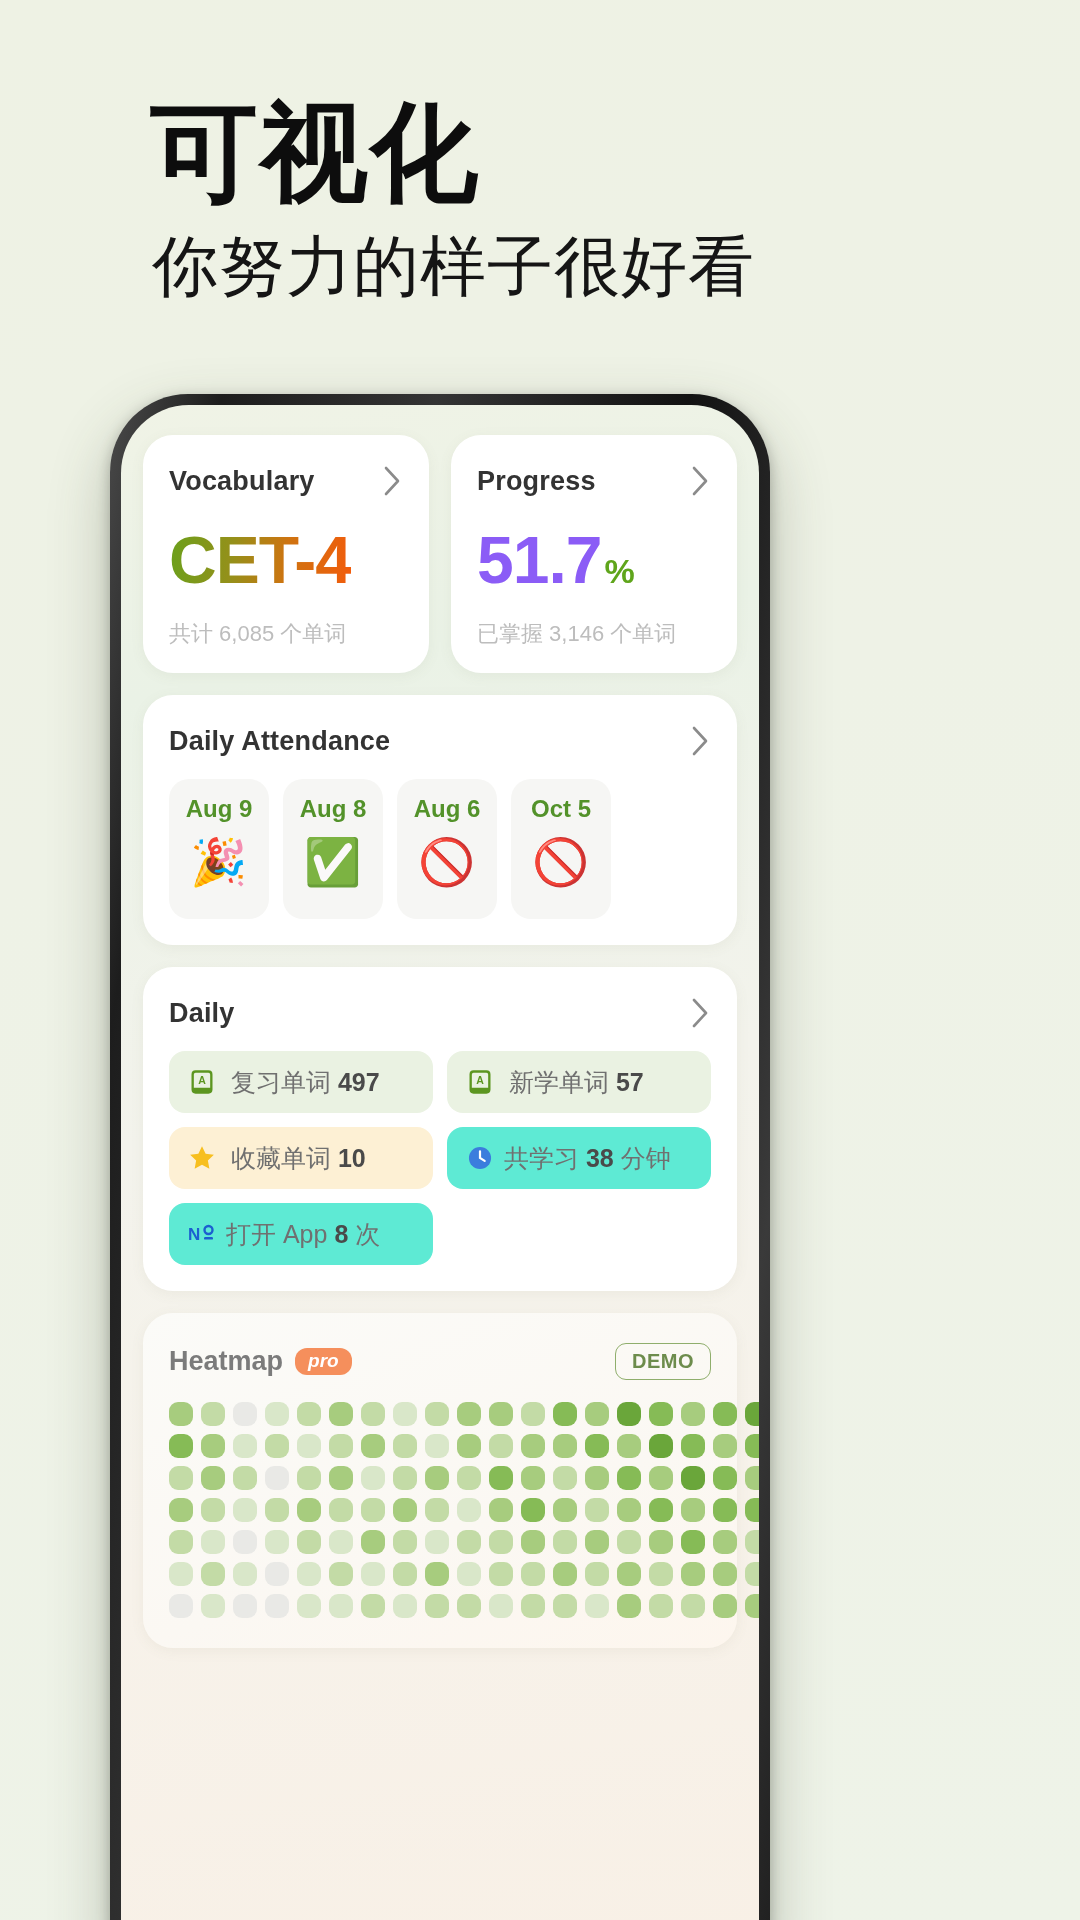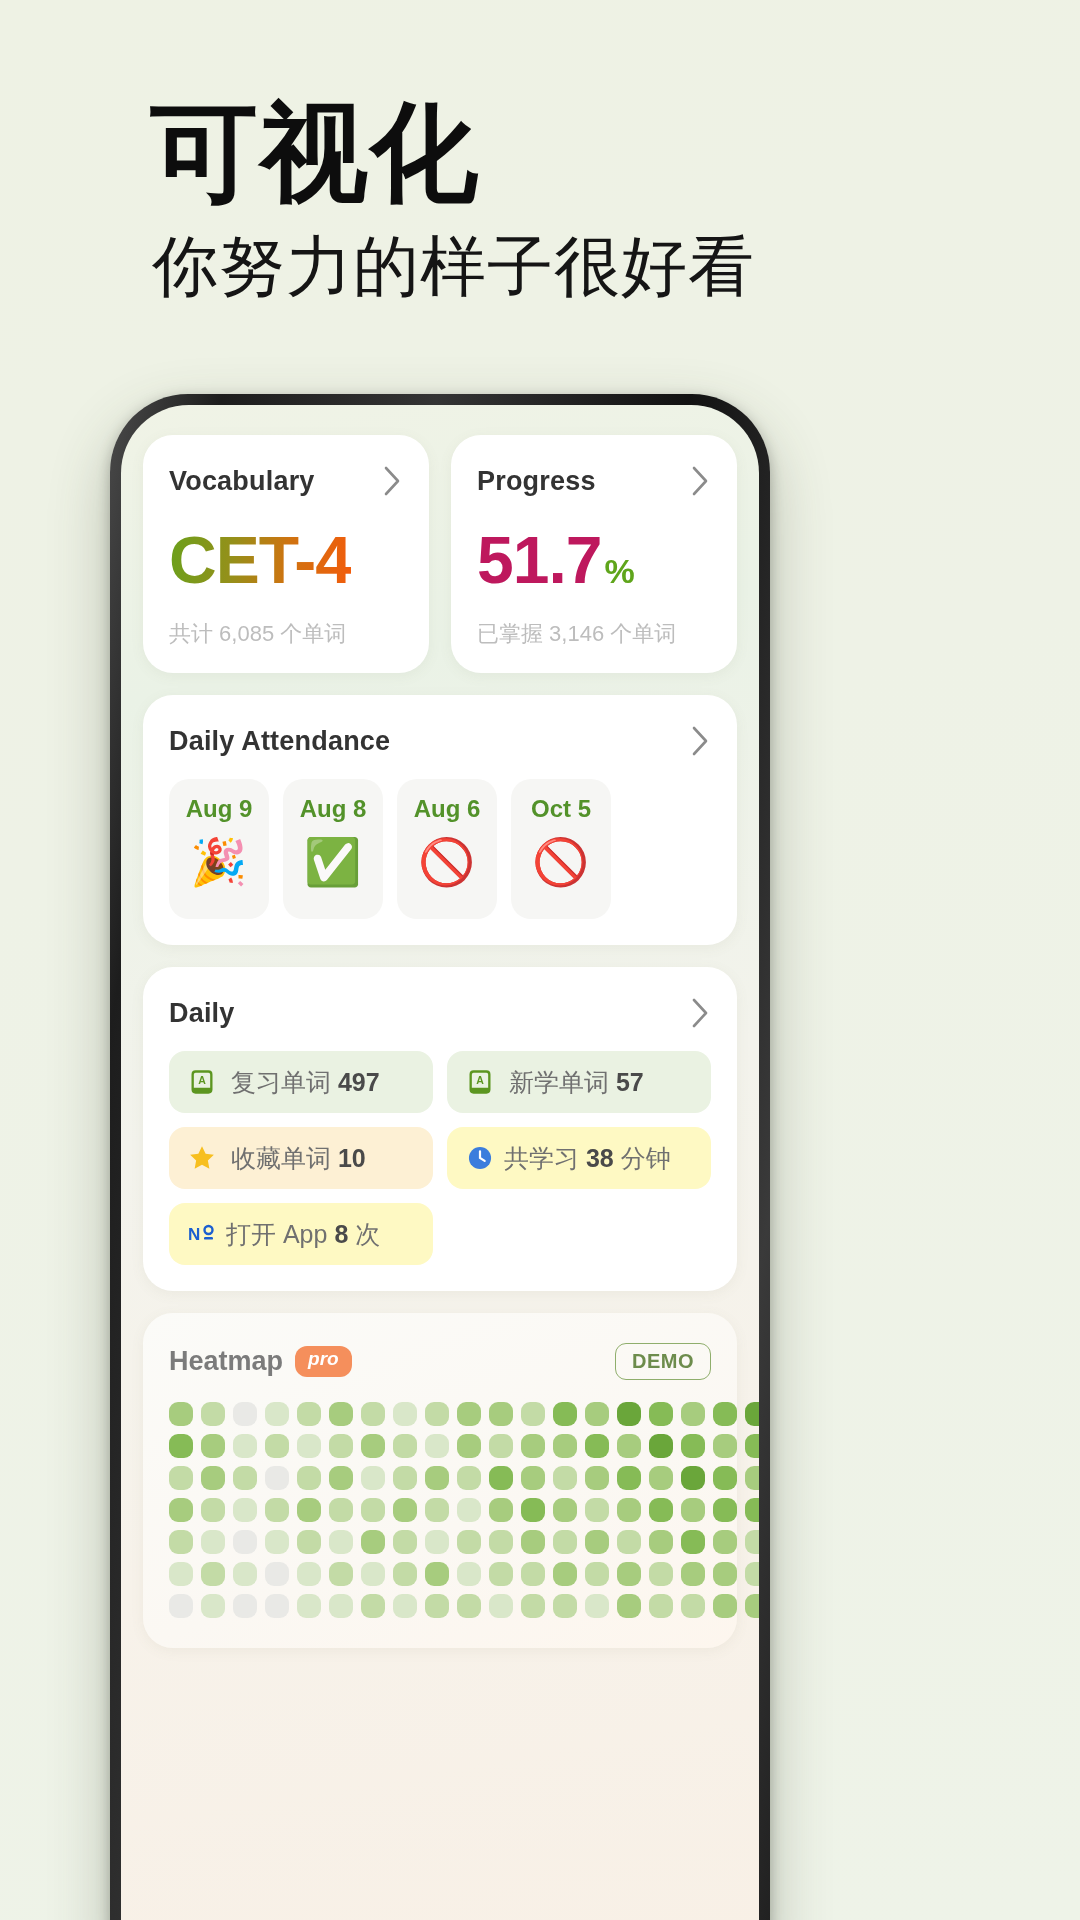--- a/index.html
+++ b/index.html
@@ -49,21 +49,21 @@
   .stat-card{flex:1;padding:30px 26px 24px 26px;min-height:238px;display:flex;flex-direction:column;}
   .big{
     font-size:66px;font-weight:800;line-height:1;margin-top:30px;letter-spacing:-1px;
   }
   .grad-cet{
     background:linear-gradient(95deg,#6aa01c 0%,#95901a 35%,#cf7310 65%,#f25c0c 100%);
     -webkit-background-clip:text;background-clip:text;color:transparent;
     display:inline-block;
     text-align:center;
   }
-  .pct-num{color:#be185d;font-weight:800;}
+  .pct-num{color:#8b5cf6;font-weight:800;}
   .pct-sym{color:#5fa51b;font-weight:700;font-size:34px;margin-left:3px;}
   .sub-note{margin-top:auto;font-size:22px;color:#bdbdbd;}
 
   .wide-card{padding:30px 26px 26px 26px;border-radius:30px;background:#fff;
     box-shadow:0 3px 14px rgba(110,120,90,.07);margin-top:22px;}
 
   .days{display:flex;gap:14px;margin-top:22px;}
   .day{
     width:100px;flex:0 0 100px;height:140px;background:#f6f6f4;border-radius:20px;
     display:flex;flex-direction:column;align-items:center;justify-content:flex-start;padding-top:16px;box-sizing:border-box;
@@ -75,29 +75,29 @@
   .chip{
     width:calc(50% - 7px);box-sizing:border-box;height:62px;border-radius:16px;
     display:flex;align-items:center;padding:0 18px;gap:14px;
   }
   .chip-ico{width:30px;height:30px;flex:0 0 30px;display:flex;align-items:center;justify-content:center;}
   .chip-txt{font-size:25px;color:#707070;white-space:nowrap;}
   .chip-txt b{color:#4a4a4a;font-weight:700;}
   .c-green{background:#eaf2e2;}
   .c-yellow{background:#fdf0d4;}
   .c-red{background:#fbe7e0;}
-  .c-blue{background:#fef9c3;gap:9px;}
+  .c-blue{background:#5eead4;gap:9px;}
 
   .heat-card{
     margin-top:22px;padding:30px 26px 30px 26px;border-radius:30px;
     background:linear-gradient(160deg,#fbfbf8 0%,#fbf8f3 60%,#fdf6ee 100%);
     box-shadow:0 3px 14px rgba(110,120,90,.07);
   }
   .heat-head{display:flex;align-items:center;justify-content:space-between;}
-  .heat-title-wrap{display:flex;gap:12px;}
+  .heat-title-wrap{display:flex;align-items:center;gap:12px;}
   .heat-title{font-size:27px;font-weight:700;color:#7b7b7b;}
   .pro-badge{
     background:#f58f5c;color:#fff;font-size:19px;font-weight:700;font-style:italic;
     padding:3px 13px 4px;border-radius:12px;line-height:1.1;
   }
   .demo-badge{
     border:1.5px solid #8fae6c;color:#6d8c4c;font-size:20px;font-weight:600;
     padding:6px 16px;border-radius:11px;letter-spacing:.5px;
   }
   .heat-grid{display:flex;gap:8px;margin-top:22px;}

